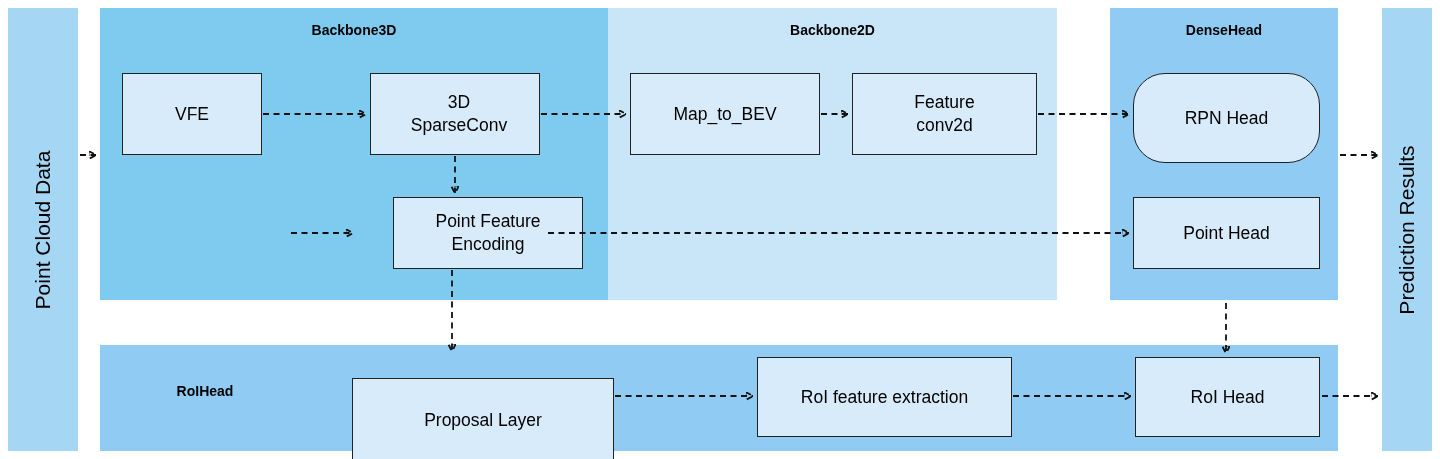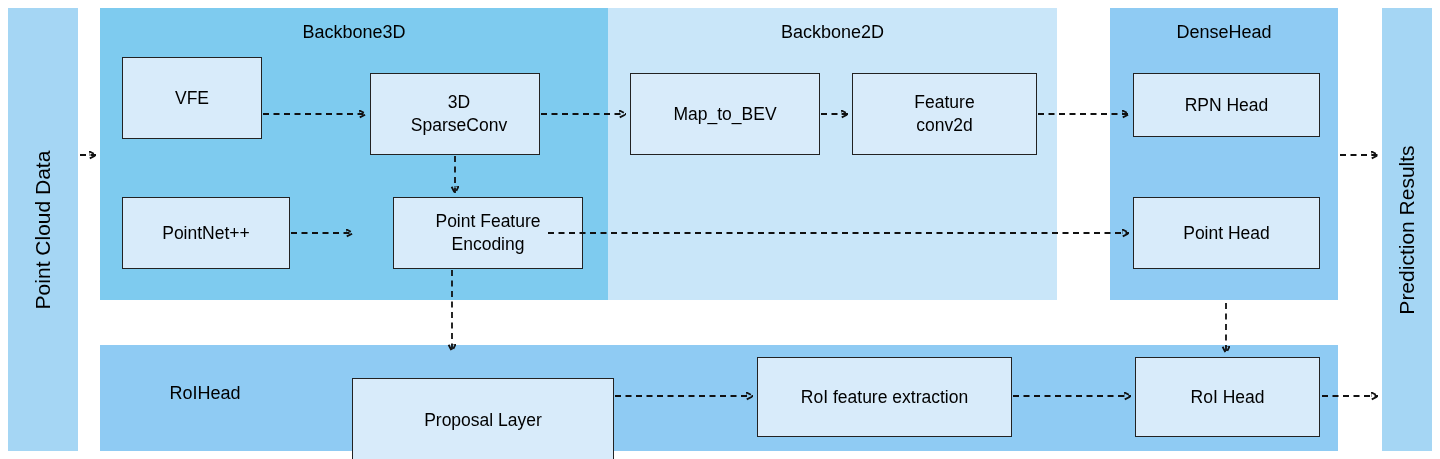--- a/index.html
+++ b/index.html
@@ -23,23 +23,24 @@
   }
   .vbar-label {
     position: absolute;
     top: 50%; left: 50%;
     transform: translate(-50%, -50%) rotate(-90deg);
     white-space: nowrap;
     font-size: 21px;
   }
   .panel-title {
     position: absolute;
-    font-size: 18px;
+    font-size: 14px;
     text-align: center;
     z-index: 3;
+    font-weight: bold;
   }
   .node {
     position: absolute;
     background: var(--node-bg, #D8EBFA);
     border: 1.5px solid var(--node-border, #222);
     display: flex;
     align-items: center;
     justify-content: center;
     text-align: center;
     font-size: 17.5px;
@@ -76,32 +77,31 @@
   <div class="panel panel-backbone3d" style="left:100px; top:8px; width:508px; height:292px;"></div>
   <div class="panel panel-backbone2d" style="left:608px; top:8px; width:449px; height:292px;"></div>
   <div class="panel panel-densehead" style="left:1110px; top:8px; width:228px; height:292px;"></div>
   <div class="panel panel-roihead" style="left:100px; top:345px; width:1238px; height:106px;"></div>
 
   <div class="panel-title" style="left:100px; top:22px; width:508px;">Backbone3D</div>
   <div class="panel-title" style="left:608px; top:22px; width:449px;">Backbone2D</div>
   <div class="panel-title" style="left:1110px; top:22px; width:228px;">DenseHead</div>
   <div class="panel-title" style="left:115px; top:383px; width:180px;">RoIHead</div>
 
-  <div class="node" style="left:122px; top:57px; width:140px; height:82px;">VFE</div>
+  <div class="node" style="left:122px; top:73px; width:140px; height:82px;">VFE</div>
   <div class="node" style="left:370px; top:73px; width:170px; height:82px;padding-left:8px;">3D
 SparseConv</div>
-  <div class="node" style="left:122px; top:197px; width:168px; height:72px;">PointNet++</div>
   <div class="node" style="left:357px; top:197px; width:190px; height:72px;margin-left:36px;">Point Feature
 Encoding</div>
 
   <div class="node" style="left:630px; top:73px; width:190px; height:82px;text-align:center;">Map_to_BEV</div>
   <div class="node" style="left:852px; top:73px; width:185px; height:82px;">Feature
 conv2d</div>
 
-  <div class="node" style="left:1133px; top:73px; width:187px; height:64px;">RPN Head</div>
+  <div class="node" style="left:1133px; top:73px; width:187px; height:90px;border-radius:32px;">RPN Head</div>
   <div class="node" style="left:1133px; top:197px; width:187px; height:72px;">Point Head</div>
 
   <div class="node" style="left:352px; top:355px; width:262px; height:84px;margin-top:23px;">Proposal Layer</div>
   <div class="node" style="left:757px; top:357px; width:255px; height:80px;">RoI feature extraction</div>
   <div class="node" style="left:1135px; top:357px; width:185px; height:80px;">RoI Head</div>
 
   <svg class="arrows" width="1440" height="459" viewBox="0 0 1440 459">
     <defs>
       <marker id="ah" markerWidth="9" markerHeight="9" refX="7.5" refY="4" orient="auto" markerUnits="userSpaceOnUse">
         <path d="M0,0 L8,4 L0,8 Z" fill="#111" stroke="none" stroke-dasharray="none"></path>

